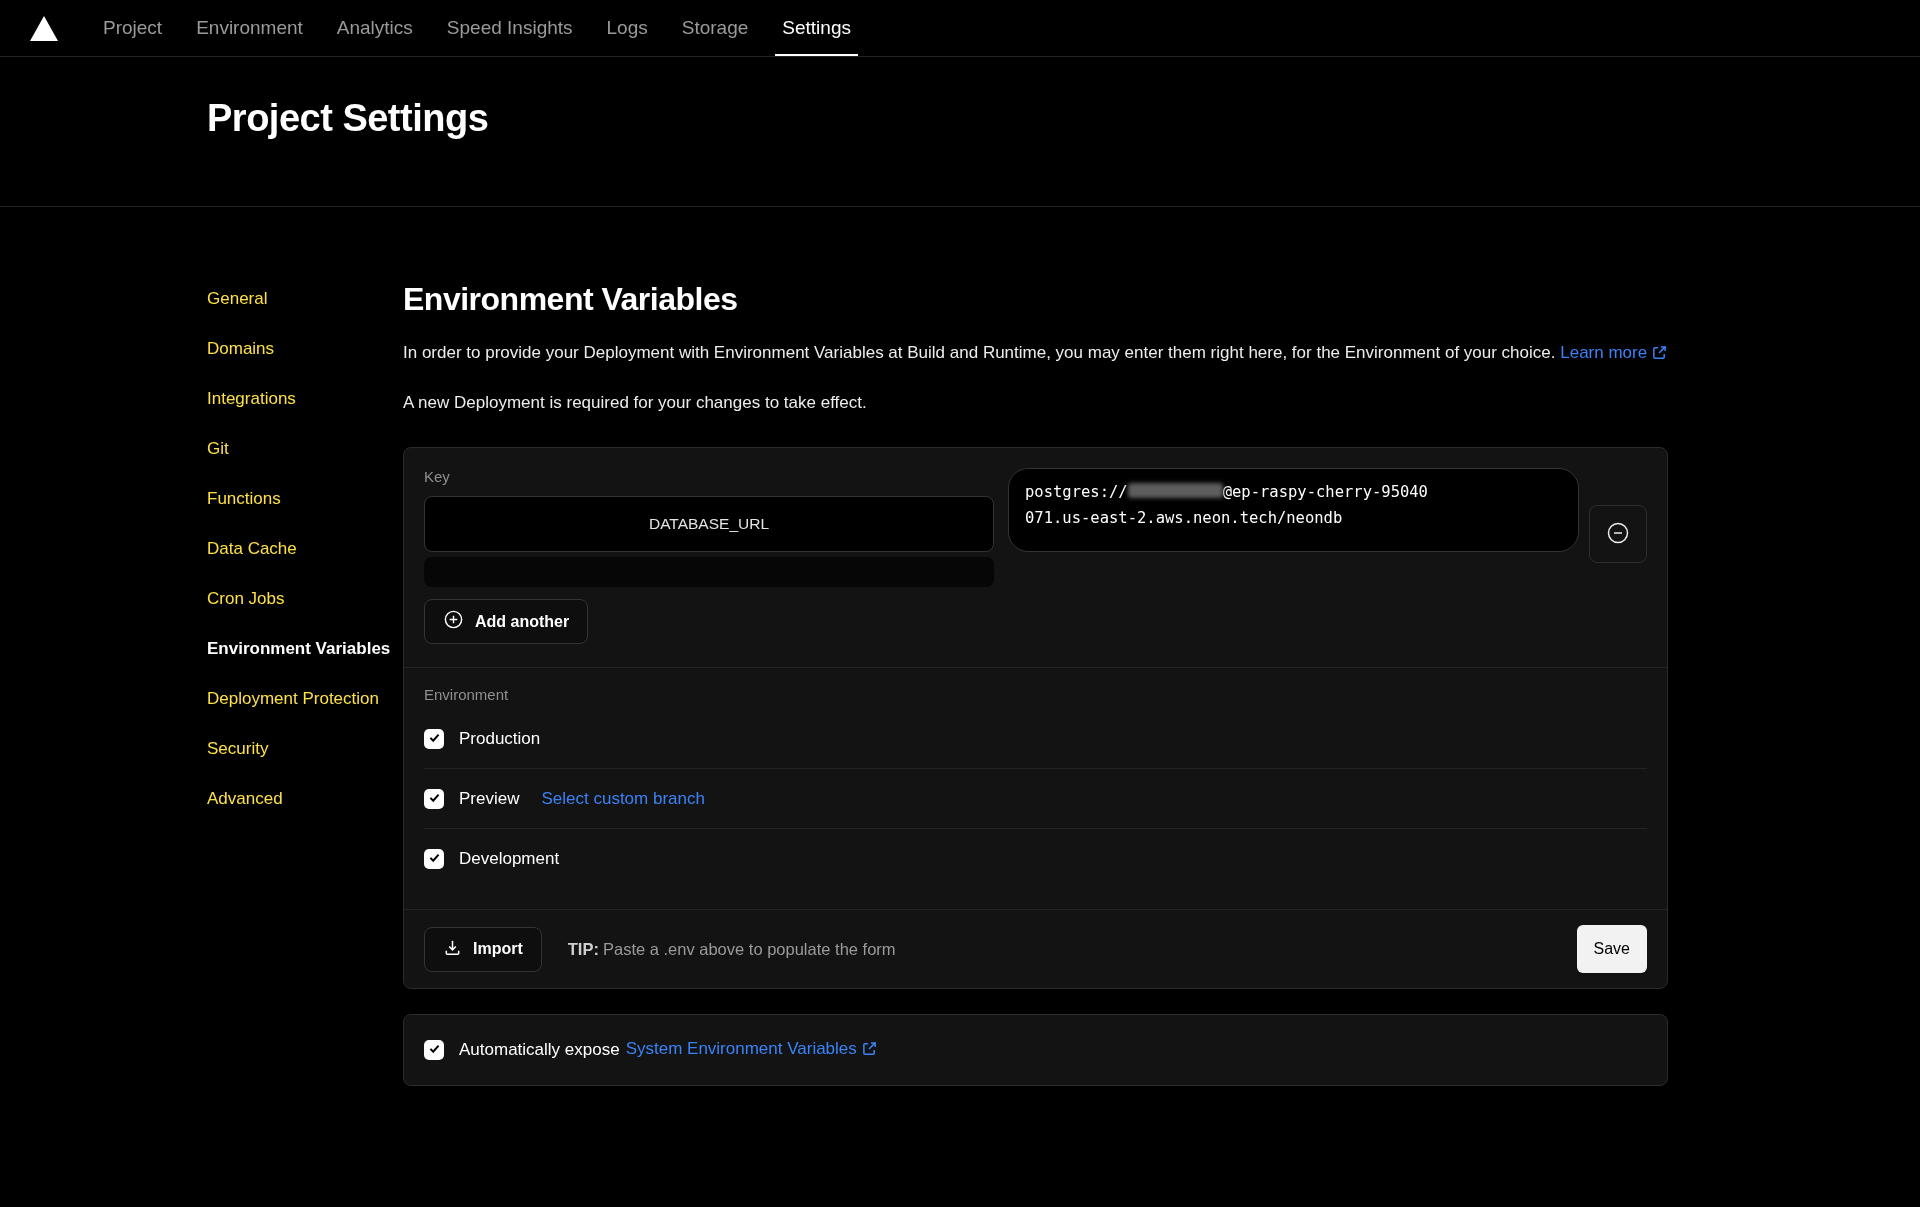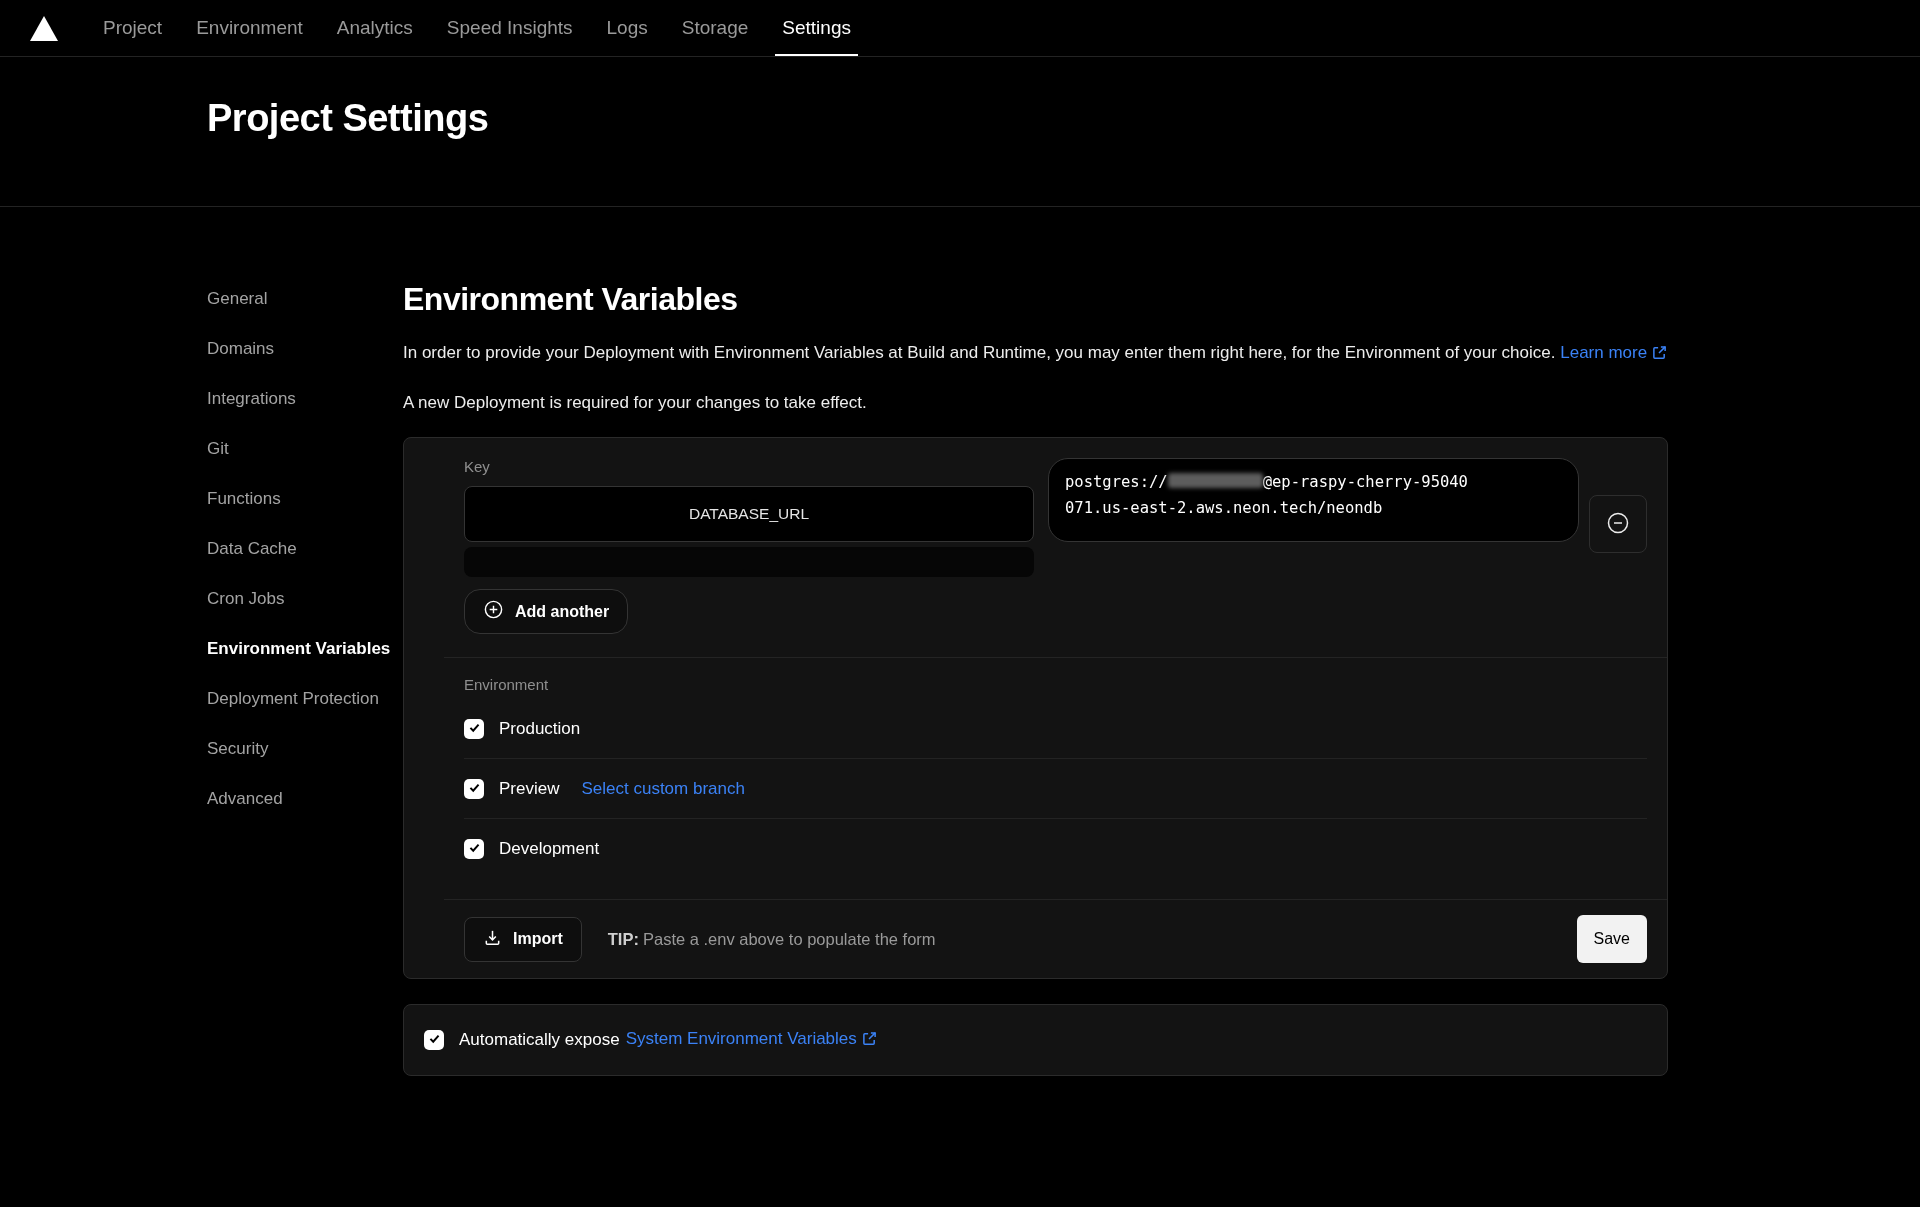--- a/index.html
+++ b/index.html
@@ -19,53 +19,53 @@
 
   
   .page-header { height:150px; background:#000; border-bottom:1px solid #232323;
                  padding:40px 0 0 207px; }
   .page-header h1 { color:#fff; font-size:38px; font-weight:600; letter-spacing:-0.5px; }
 
   
   .content { display:flex; align-items:flex-start; background:#000; }
   .sidebar { width:403px; flex-shrink:0; padding:82px 0 0 207px; }
   .sidebar ul { list-style:none; }
-  .sidebar li { height:22px; margin-bottom:28px; font-size:17px; color:#a3a3a3; cursor:pointer; }
+  .sidebar li { height:22px; margin-bottom:28px; font-size:17px; color:#fde047; cursor:pointer; }
   .sidebar li.active { color:#fff; font-weight:600; }
 
   .main { width:1265px; padding-top:74px; }
   .main h2 { color:#fff; font-size:32px; font-weight:700; letter-spacing:-0.5px; }
   .desc { margin-top:22px; font-size:17px; line-height:26px; color:#ededed; }
   .link { color:#3b82f6; cursor:pointer; text-decoration:none; }
   .ext-icon { display:inline-block; vertical-align:-2px; margin-left:5px; }
   .note { margin-top:25px; font-size:17px; color:#ededed; }
 
   
-  .card { margin-top:24px; background:#131313; border:1px solid #2b2b2b; border-radius:8px;padding-left:40px; }
+  .card { margin-top:34px; background:#131313; border:1px solid #2b2b2b; border-radius:8px; }
   .card-row1 { display:flex; padding:20px 20px 0 20px; }
   .col-key { width:570px; flex-shrink:0; margin-right:14px; }
   .col-value { flex:1; margin-right:10px; }
   .field-label { color:#8f8f8f; font-size:15px; margin-bottom:11px; }
   .text-input { width:100%; height:56px; background:#000; border:1px solid #343434;
                 border-radius:8px; padding:0 16px; color:#e5e5e5;
                 font-family:Liberation Sans, sans-serif; font-size:15.5px; outline:none;text-align:center; }
   .key-shadow { height:30px; margin-top:5px; background:#060606; border-radius:8px; }
   .value-box { height:84px; background:#000; border:1px solid #343434; border-radius:20px;
                padding:10px 16px; color:#fff; font-family:"DejaVu Sans Mono", monospace;
                font-size:15.5px; line-height:26px; cursor:text; word-break:break-all; }
   .redacted { display:inline-block; width:95px; height:15px; background:#5d5d5d;
               border-radius:3px; vertical-align:-1px; filter:blur(2px); }
   .remove-btn { width:58px; height:58px; margin-top:37px; flex-shrink:0;
                 background:transparent; border:1px solid #2e2e2e; border-radius:8px;
                 display:flex; align-items:center; justify-content:center; cursor:pointer; }
 
   .btn-dark { display:inline-flex; align-items:center; gap:11px; height:45px; padding:0 18px;
               background:#0e0e0e; border:1px solid #343434; border-radius:8px;
               color:#fff; font-size:16px; font-weight:600; cursor:pointer; }
-  .add-btn { margin:12px 0 0 20px;border-radius:16px; }
+  .add-btn { margin:12px 0 0 20px; }
   .divider { border-top:1px solid #242424; margin-top:23px; }
 
   .env-section { padding:18px 20px 20px 20px; }
   .env-label { color:#8f8f8f; font-size:15px; margin-bottom:6px; }
   .env-row { display:flex; align-items:center; height:60px; border-bottom:1px solid #232323; }
   .env-row:last-child { border-bottom:none; }
   .checkbox { width:20px; height:20px; background:#fff; border-radius:5px; flex-shrink:0;
               display:flex; align-items:center; justify-content:center; cursor:pointer; }
   .env-name { color:#fff; font-size:17px; margin-left:15px; }
   .branch-link { font-size:17px; margin-left:22px; }

